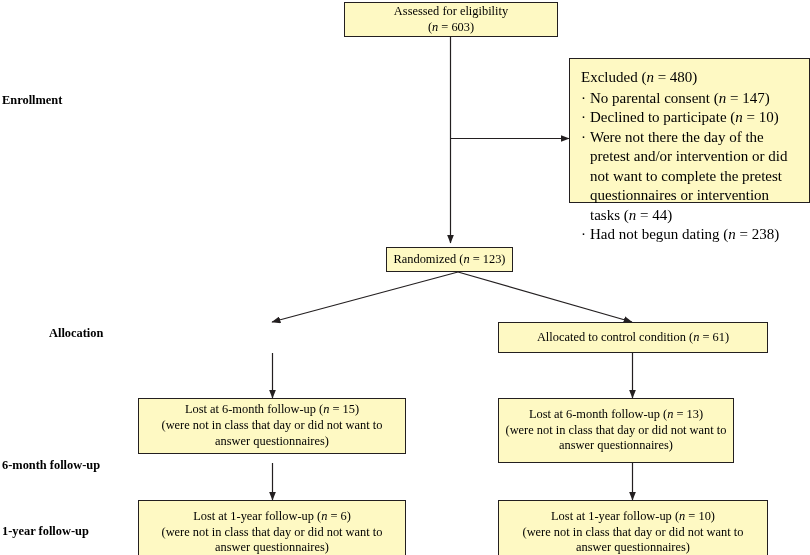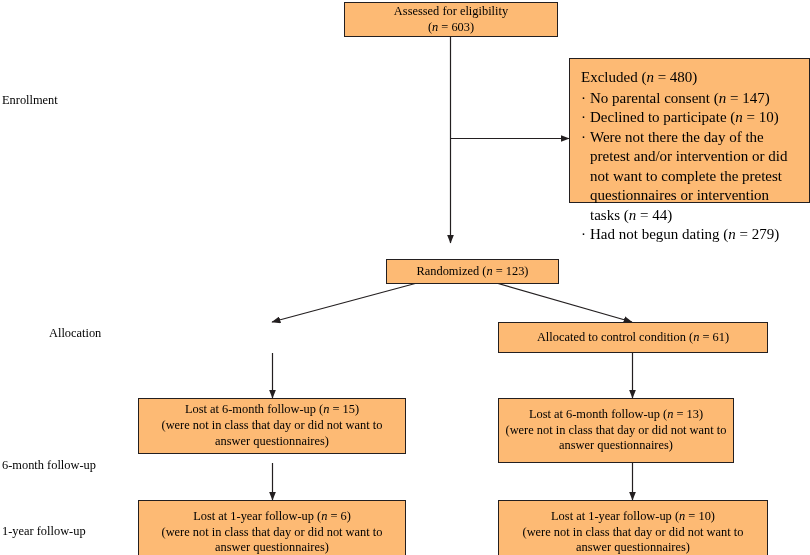--- a/index.html
+++ b/index.html
@@ -27,21 +27,21 @@
     left: 0; top: 0;
     width: 810px;
     height: 555px;
     z-index: 1;
   }
   .node {
     position: absolute;
     z-index: 2;
     box-sizing: border-box;
     border: 1px solid #231f20;
-    background: #fdba74;
+    background: #fef9c3;
     display: flex;
     align-items: center;
     justify-content: center;
     text-align: center;
     line-height: 1.28;
     font-size: 12.4px;
     color: #000000;
   }
   .node .txt {
     display: block;
@@ -83,20 +83,21 @@
     line-height: 1.30;
   }
   
   .stage-label {
     position: absolute;
     z-index: 2;
     font-size: 12.4px;
     color: #000000;
     white-space: nowrap;
     text-align: right;
+    font-weight: bold;
   }
   i.n-italic { font-style: italic; }
 </style>
 </head>
 <body>
 
 <div id="diagram-root">
 
   <svg id="connectors" viewBox="0 0 810 555">
     <defs>
@@ -148,28 +149,28 @@
           <span class="excluded-text"><span>Declined to participate (</span><i class="n-italic">n</i><span> = 10)</span></span>
         </div>
 
         <div class="excluded-item">
           <span class="excluded-bullet">·</span>
           <span class="excluded-text"><span>Were not there the day of the pretest and/or intervention or did not want to complete the pretest questionnaires or intervention tasks (</span><i class="n-italic">n</i><span> = 44)</span></span>
         </div>
 
         <div class="excluded-item">
           <span class="excluded-bullet">·</span>
-          <span class="excluded-text"><span>Had not begun dating (</span><i class="n-italic">n</i><span> = 279)</span></span>
+          <span class="excluded-text"><span>Had not begun dating (</span><i class="n-italic">n</i><span> = 238)</span></span>
         </div>
 
       </div>
     </div>
   </div>
 
-  <div class="node" style="left:386px; top:247px; width:173px; height:25px;margin-top:12px;">
+  <div class="node" style="left:386px; top:247px; width:127px; height:25px;">
     <span class="txt"><span>Randomized (</span><i class="n-italic">n</i><span> = 123)</span></span>
   </div>
 
 
   <div class="node" style="left:498px; top:322px; width:270px; height:31px;">
     <span class="txt"><span>Allocated to control condition (</span><i class="n-italic">n</i><span> = 61)</span></span>
   </div>
 
   <div class="node" style="left:138px; top:398px; width:268px; height:56px;">
     <span class="txt"><span>Lost at 6-month follow-up (</span><i class="n-italic">n</i><span> = 15)</span><br><span>(were not in class that day or did not want to

